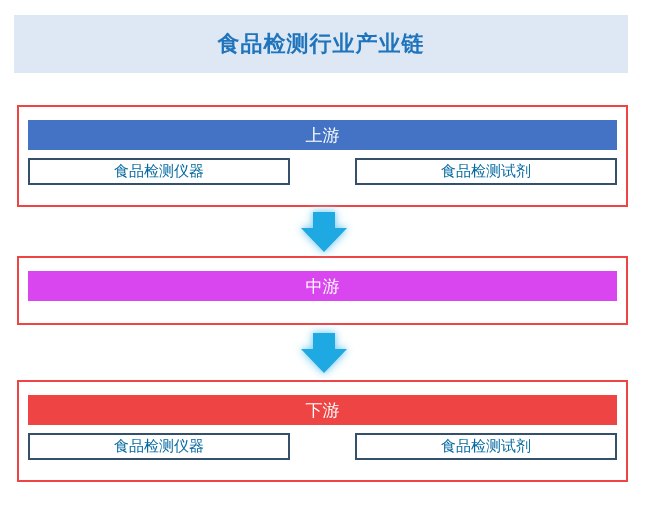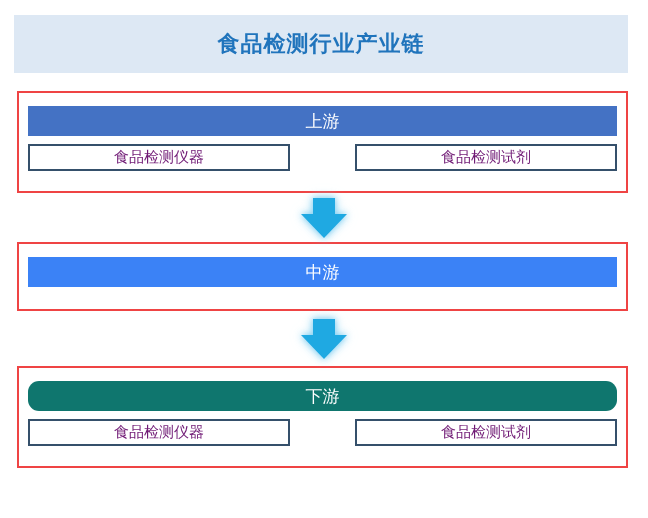--- a/index.html
+++ b/index.html
@@ -3,21 +3,21 @@
 <meta charset="utf-8">
 <style>
   html, body { margin: 0; padding: 0; }
   body {
     width: 648px; height: 518px;
     background: #ffffff;
     font-family: "Liberation Sans", sans-serif;
     overflow: hidden;
   }
   .title-bar {
-    margin: 15px 20px 1px 14px;
+    margin: 15px 20px 15px 14px;
     height: 58px;
     background: #DDE8F4;
     color: #2074BC;
     font-size: 22px;
     font-weight: bold;
     letter-spacing: 1px;
     display: flex; align-items: center; justify-content: center;
   }
   .section {
     margin: 0 20px 0 17px;
@@ -27,32 +27,32 @@
     box-sizing: content-box;
   }
   .sec-header {
     height: 30px;
     color: #ffffff;
     font-size: 17px;
     display: flex; align-items: center; justify-content: center;
     margin-bottom: 8px;
   }
   .hdr-upstream   { background: #4472C4; }
-  .hdr-midstream  { background: #3b82f6; }
-  .hdr-downstream { background: #0f766e; border-radius: 11px; }
+  .hdr-midstream  { background: #d946ef; }
+  .hdr-downstream { background: #ef4444; }
   .node-row {
     display: flex;
     justify-content: space-between;
   }
   .node {
     box-sizing: border-box;
     height: 27px;
     border: 2px solid #35506B;
     background: #ffffff;
-    color: #701a75;
+    color: #0369a1;
     font-size: 15px;
     display: flex; align-items: center; justify-content: center;
   }
   .node.half { width: 262px; }
   .node.wide { width: 100%; }
   .arrow-row {
     display: flex; align-items: center; justify-content: center;
   }
   .arrow-row.gap1 { height: 49px; }
   .arrow-row.gap2 { height: 55px; }

